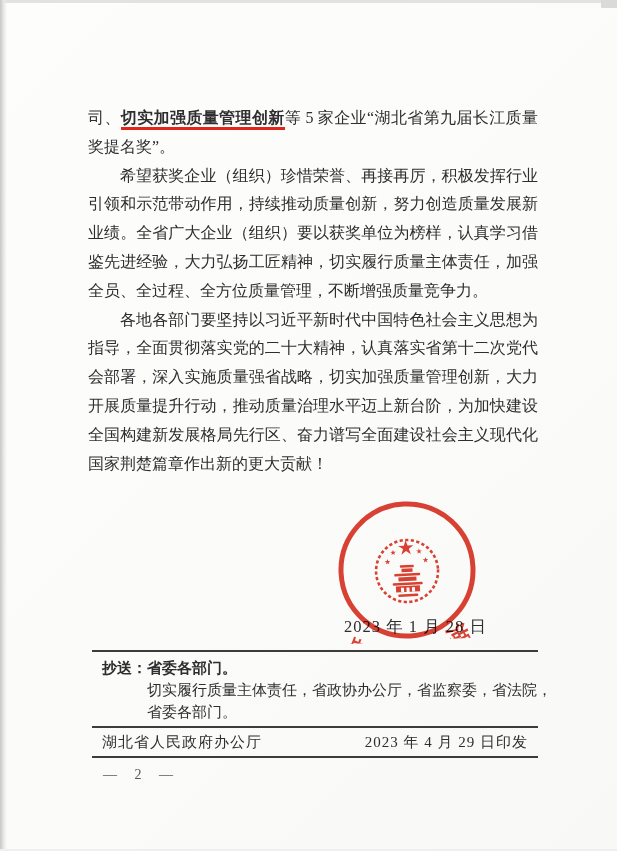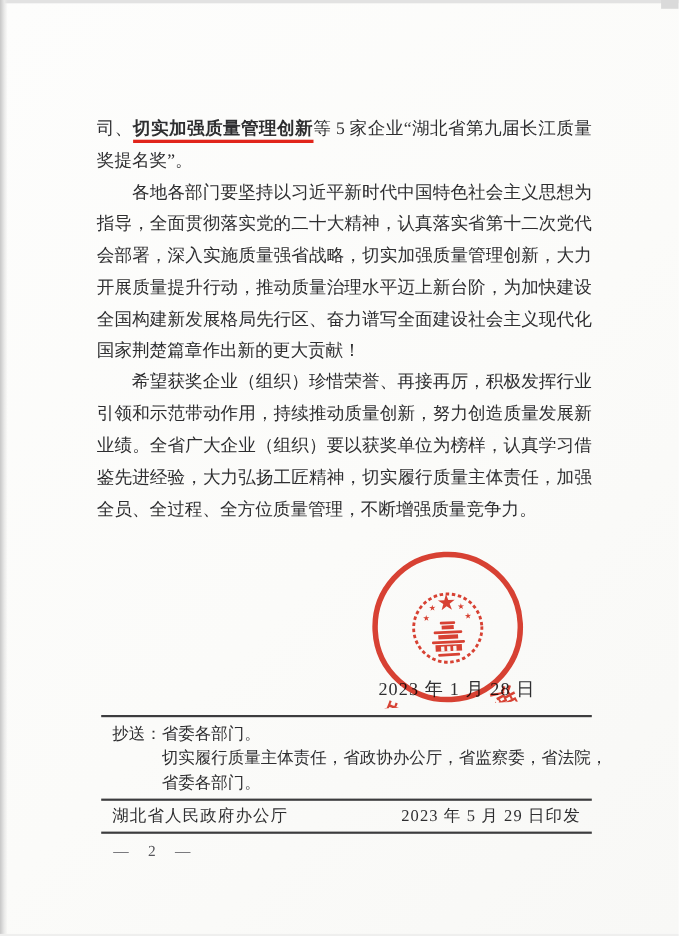--- a/index.html
+++ b/index.html
@@ -43,21 +43,21 @@
 
   
   .footer{
     position:absolute;left:92px;top:650px;width:446px;
     font-size:15px;color:#2e2e30;
   }
   .cc{
     border-top:2px solid #3c3c3e;
     padding:5px 0 3px 10px;line-height:22px;
   }
-  .cc-row{white-space:nowrap;}
+  .cc-row{white-space:nowrap;font-weight:bold;}
   .cc-cont{padding-left:45px;white-space:nowrap;}
   .issuer-row{
     border-top:2px solid #3c3c3e;border-bottom:2px solid #3c3c3e;
     display:flex;justify-content:space-between;align-items:flex-end;
     padding:4px 10px;line-height:20px;letter-spacing:1px;white-space:nowrap;
   }
   .page-number{
     position:absolute;left:103px;top:767px;
     font-size:14px;color:#55555a;letter-spacing:7px;white-space:nowrap;
   }
@@ -66,22 +66,22 @@
 <body>
 
 <div class="page">
   <div class="edge-top"></div>
   <div class="edge-left"></div>
   <div class="edge-corner-tr"></div>
   <div class="edge-bottom"></div>
 
   <div class="doc-body">
     <p class="para"><span>司、</span><span class="company">切实加强质量管理创新</span><span>等 5 家企业“湖北省第九届长江质量奖提名奖”。</span></p>
+    <p class="para indent p2">希望获奖企业（组织）珍惜荣誉、再接再厉，积极发挥行业引领和示范带动作用，持续推动质量创新，努力创造质量发展新业绩。全省广大企业（组织）要以获奖单位为榜样，认真学习借鉴先进经验，大力弘扬工匠精神，切实履行质量主体责任，加强全员、全过程、全方位质量管理，不断增强质量竞争力。</p>
     <p class="para indent">各地各部门要坚持以习近平新时代中国特色社会主义思想为指导，全面贯彻落实党的二十大精神，认真落实省第十二次党代会部署，深入实施质量强省战略，切实加强质量管理创新，大力开展质量提升行动，推动质量治理水平迈上新台阶，为加快建设全国构建新发展格局先行区、奋力谱写全面建设社会主义现代化国家荆楚篇章作出新的更大贡献！</p>
-    <p class="para indent p2">希望获奖企业（组织）珍惜荣誉、再接再厉，积极发挥行业引领和示范带动作用，持续推动质量创新，努力创造质量发展新业绩。全省广大企业（组织）要以获奖单位为榜样，认真学习借鉴先进经验，大力弘扬工匠精神，切实履行质量主体责任，加强全员、全过程、全方位质量管理，不断增强质量竞争力。</p>
   </div>
 
   <div class="sign-date">2023 年 1 月 28 日</div>
 
   <div class="seal">
     <svg width="142" height="142" viewBox="0 0 142 142">
       <defs>
         <path id="arc" d="M 71 119 A 48 48 0 1 1 70.99 119" fill="none"></path>
         <polygon id="st" points="0,-10 2.25,-3.09 9.51,-3.09 3.63,1.18 5.88,8.09 0,3.82 -5.88,8.09 -3.63,1.18 -9.51,-3.09 -2.25,-3.09"></polygon>
       </defs>
@@ -109,18 +109,18 @@
   </div>
 
   <div class="footer">
     <div class="cc">
       <div class="cc-row"><span>抄送：</span><span>省委各部门。</span></div>
       <div class="cc-cont">切实履行质量主体责任，省政协办公厅，省监察委，省法院，</div>
       <div class="cc-cont">省委各部门。</div>
     </div>
     <div class="issuer-row">
       <span>湖北省人民政府办公厅</span>
-      <span>2023 年 5 月 29 日印发</span>
+      <span>2023 年 4 月 29 日印发</span>
     </div>
   </div>
 
   <div class="page-number">— 2 —</div>
 </div>
 
 </body></html>

